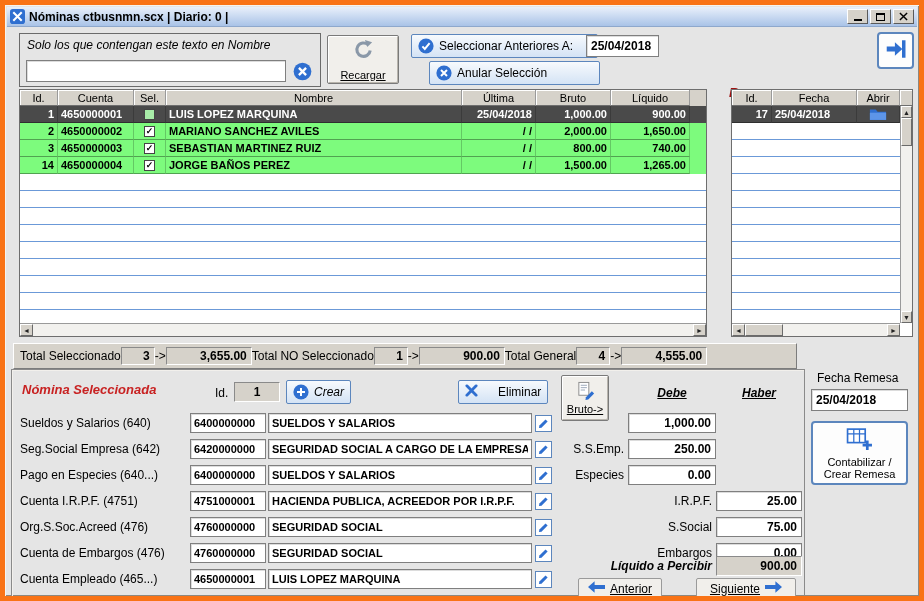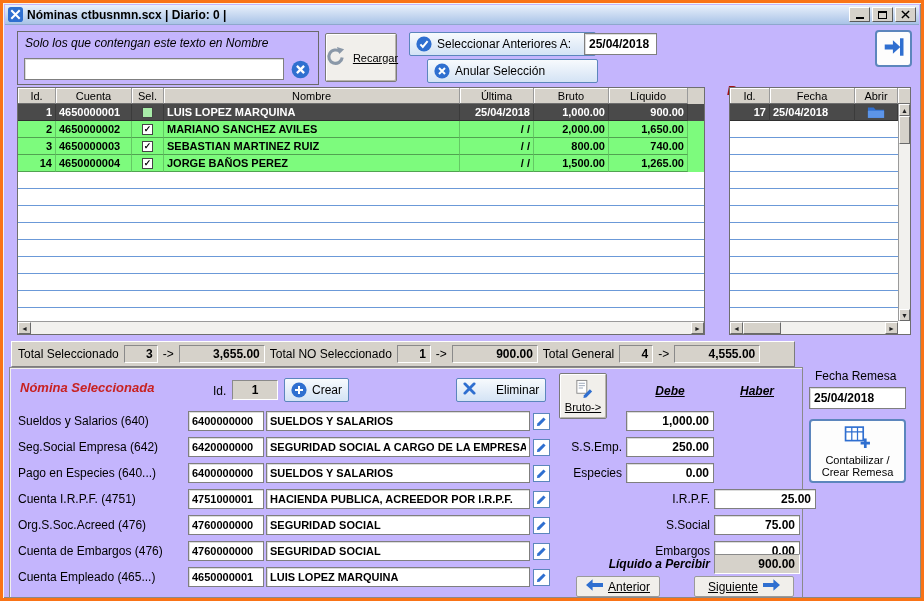--- a/index.html
+++ b/index.html
@@ -1,21 +1,21 @@
 <!DOCTYPE html>
 <html><head>
 <meta charset="utf-8">
 <style>
   *{box-sizing:border-box;margin:0;padding:0;}
   html,body{width:924px;height:601px;}
   body{font-family:"Liberation Sans",sans-serif;font-size:12px;background:#fff;}
   button{font-family:inherit;cursor:default;}
   input{font-family:inherit;}
 
-  .window{position:relative;width:924px;height:601px;background:#c4b5fd;border:3px solid #f97316;
+  .window{position:relative;width:924px;height:601px;background:#e5e5e5;border:5px solid #f97316;
     box-shadow:inset 1px 1px 0 #f5f4f0, inset -1px -1px 0 #8c8880;overflow:hidden;}
 
   
   .titlebar{position:absolute;left:2px;top:2px;right:2px;height:20px;
     background:linear-gradient(to bottom,#e9f0fb,#a9c3e7);display:flex;align-items:center;
     padding:0 3px;gap:4px;border-bottom:1px solid #8ea8cc;}
   .app-icon{display:flex;}
   .title-text{font-weight:bold;font-size:12px;color:#000;flex:1;white-space:nowrap;overflow:hidden;}
   .win-controls{display:flex;gap:2px;}
   .win-btn{width:21px;height:15px;background:#d6d2ca;border:1px solid;border-color:#fff #5a5a5a #5a5a5a #fff;
@@ -32,21 +32,21 @@
   .sunken{background:#d6d2ca;border:1px solid;border-color:#8a8a8a #fff #fff #8a8a8a;}
   .icon16{display:flex;}
   .lbl{text-decoration:underline;}
 
   
   .filter-box{position:absolute;left:14px;top:28px;width:302px;height:54px;border:1px solid #6a6a6a;}
   .filter-label{position:absolute;left:7px;top:4px;font-style:italic;font-size:12px;white-space:nowrap;}
   .filter-input{position:absolute;left:6px;top:26px;width:260px;height:22px;padding:0 4px;font-size:12px;}
   .clear-btn{position:absolute;left:271px;top:27px;width:23px;height:21px;background:none;border:none;
     display:flex;align-items:center;justify-content:center;padding:0;}
-  .recargar-btn{position:absolute;left:322px;top:30px;width:72px;height:49px;display:flex;flex-direction:row;
+  .recargar-btn{position:absolute;left:322px;top:30px;width:72px;height:49px;display:flex;flex-direction:column;
     align-items:center;justify-content:center;gap:6px;font-size:11px;}
   .selant-btn{position:absolute;left:406px;top:29px;width:187px;height:24px;}
   .fecha-ant{position:absolute;left:581px;top:30px;width:73px;height:22px;padding:0 4px;font-weight:bold;font-size:12px;}
   .anular-btn{position:absolute;left:406px;top:56px;width:171px;height:24px;margin-left:18px;}
   .exit-btn{position:absolute;left:872px;top:27px;width:37px;height:37px;background:#fdfdfd;border:2px solid #5c86bd;
     border-radius:4px;display:flex;align-items:center;justify-content:center;padding:0;}
   .remesas-title{position:absolute;left:724px;top:64px;color:#a01010;font-weight:bold;font-style:italic;font-size:13px;margin-top:16px;}
 
   
   .grid{position:absolute;background:#fff;border:1px solid #6e6e6e;overflow:hidden;}
@@ -81,51 +81,51 @@
   .sthumb{position:absolute;top:0;height:12px;background:#d6d2ca;border:1px solid;border-color:#fff #6a6a6a #6a6a6a #fff;}
   .vscroll{position:absolute;right:0;top:16px;bottom:13px;width:12px;background:#f2f1ee;border-left:1px solid #9a9a9a;
     display:flex;flex-direction:column;}
   .vscroll .sarrow{width:11px;height:12px;}
   .vtrack{flex:1;position:relative;}
   .vthumb{position:absolute;left:0;top:0;width:11px;height:28px;background:#d6d2ca;border:1px solid;
     border-color:#fff #6a6a6a #6a6a6a #fff;}
 
   
   .totals{position:absolute;left:8px;top:338px;width:784px;height:26px;background:#d6d2ca;border:1px solid;
-    border-color:#fff #7c7c7c #7c7c7c #fff;display:flex;align-items:center;gap:5px;padding:0 6px;font-size:12px;}
+    border-color:#fff #7c7c7c #7c7c7c #fff;display:flex;align-items:center;padding:0 6px;font-size:12px;}
   .tbox{height:18px;line-height:16px;text-align:right;padding:0 4px;font-weight:bold;font-size:12px;}
   .tcount{width:34px;}
   .tval{width:86px;}
 
   
   .detail{position:absolute;left:6px;top:364px;width:794px;height:231px;border:1px solid #8a8a8a;
     box-shadow:inset 1px 1px 0 #f2f0ec;}
   .detail-title{position:absolute;left:10px;top:12px;color:#c82222;font-weight:bold;font-style:italic;font-size:13px;}
   .id-label{position:absolute;left:203px;top:16px;}
   .id-box{position:absolute;left:222px;top:12px;width:46px;height:20px;text-align:center;line-height:18px;font-weight:bold;}
-  .crear-btn{position:absolute;left:274px;top:10px;height:24px;}
+  .crear-btn{position:absolute;left:274px;top:10px;height:24px;font-style:italic;}
   .eliminar-btn{position:absolute;left:446px;top:10px;height:24px;gap:20px;}
   .bruto-btn{position:absolute;left:549px;top:5px;width:48px;height:46px;display:flex;flex-direction:column;
     align-items:center;justify-content:center;gap:1px;font-size:11px;}
   .colhead{position:absolute;top:16px;font-weight:bold;font-style:italic;text-decoration:underline;
     font-size:12px;text-align:center;}
   .debe-head{left:616px;width:88px;}
   .haber-head{left:704px;width:86px;}
   .detail-rows{position:absolute;left:8px;top:40px;}
   .drow{display:flex;align-items:center;height:26px;}
   .dlabel{width:170px;font-size:12px;white-space:nowrap;}
   .dcuenta{width:76px;height:20px;font-weight:bold;font-size:11px;padding:0 3px;}
   .dnombre{width:264px;height:20px;font-weight:bold;font-size:11px;padding:0 3px;margin-left:2px;}
   .editbtn{width:17px;height:17px;margin-left:3px;background:#fff;border:1px solid #5c86bd;display:flex;
     align-items:center;justify-content:center;padding:0;}
   .amt{position:absolute;height:20px;text-align:right;font-weight:bold;font-size:12px;padding:0 4px;}
   .d1{left:616px;top:43px;width:88px;}
   .d2{left:616px;top:69px;width:88px;}
   .d3{left:616px;top:95px;width:88px;}
-  .h1{left:704px;top:121px;width:102px;}
+  .h1{left:704px;top:121px;width:86px;}
   .h2{left:704px;top:147px;width:86px;}
   .h3{left:704px;top:173px;width:86px;}
   .amtlabel{position:absolute;height:20px;line-height:20px;text-align:right;font-size:12px;}
   .l-ssemp{left:548px;top:69px;width:64px;}
   .l-especies{left:548px;top:95px;width:64px;}
   .l-irpf{left:600px;top:121px;width:100px;}
   .l-ssocial{left:600px;top:147px;width:100px;}
   .l-embargos{left:596px;top:173px;width:104px;}
   .liq-label{left:532px;top:186px;width:168px;font-weight:bold;font-style:italic;}
   .liq-box{position:absolute;left:704px;top:186px;width:86px;height:20px;line-height:18px;text-align:right;

